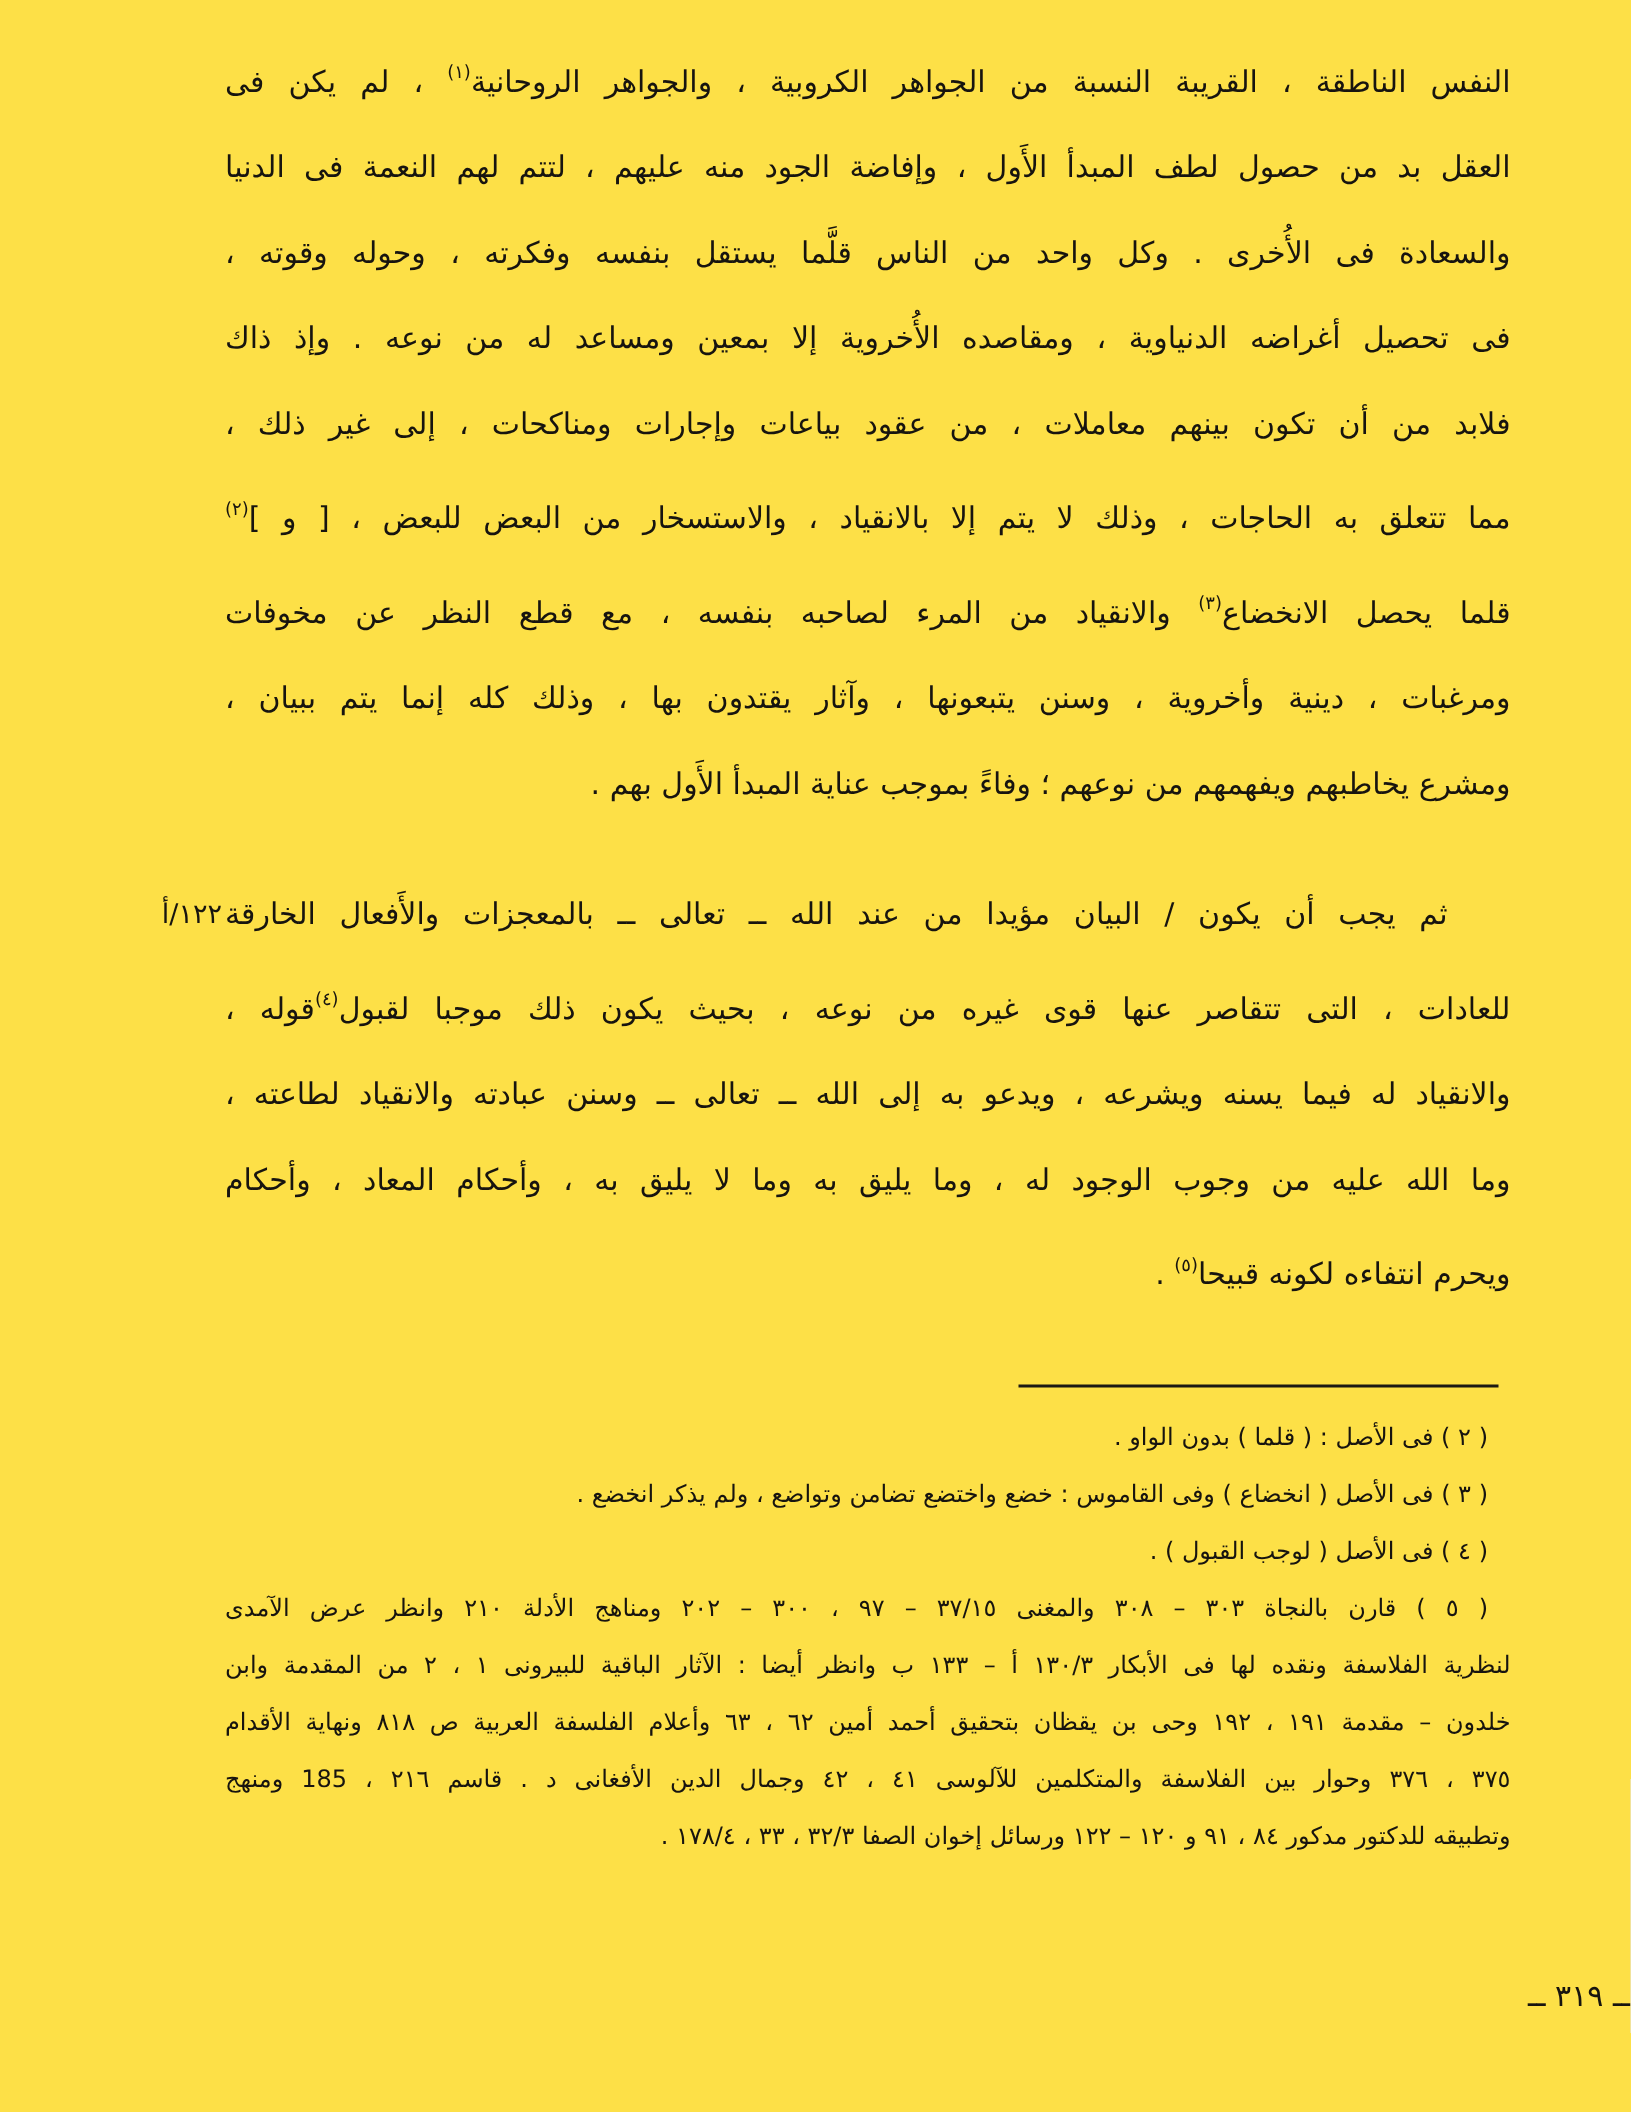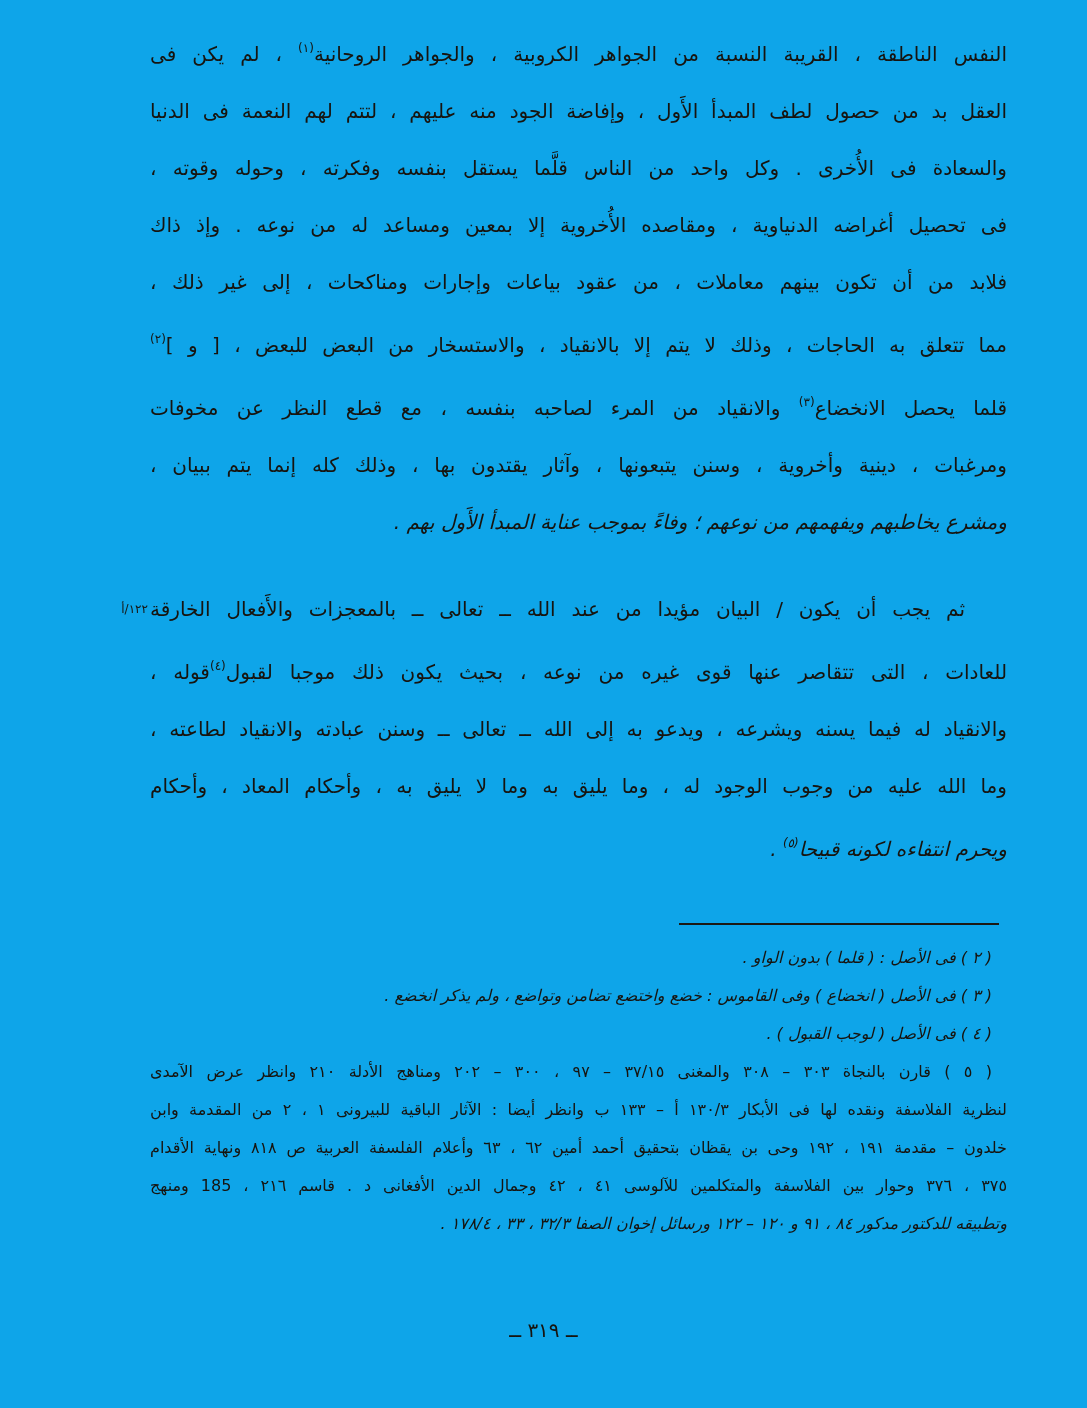--- a/index.html
+++ b/index.html
@@ -1,46 +1,46 @@
 <!DOCTYPE html>
 <html lang="ar" dir="rtl"><head>
 <meta charset="utf-8">
 <style>
   html,body{margin:0;padding:0;background:#e8e6e0;}
   .page{
     position:relative;
     width:1087px;height:1408px;
     margin:0 auto;
-    background:#0ea5e9;
+    background:#fde047;
     color:#17140f;
     direction:rtl;
     font-family:"DejaVu Sans",sans-serif;
     overflow:hidden;
     box-sizing:border-box;
   }
   .body-col{position:absolute;top:20px;right:80px;left:150px;}
   .para2{margin-top:30px;}
   .line{line-height:57px;font-size:20px;}
   .justify{text-align:justify;text-align-last:justify;}
-  .right{text-align:right;text-align-last:right;font-style:italic;}
+  .right{text-align:right;text-align-last:right;}
   .fnref{font-size:12px;vertical-align:9px;white-space:nowrap;}
   .margin-note{
     position:absolute;left:-82px;top:0;width:80px;
-    font-size:12px;text-align:left;line-height:57px;white-space:nowrap;
+    font-size:18px;text-align:left;line-height:57px;white-space:nowrap;
   }
   .fnsep{
     margin:45px 8px 14px auto;
     margin-left:auto;
     width:320px;height:0;
     border-top:2px solid #1c1913;
   }
   .footnotes .line{line-height:38px;font-size:16px;}
   .page-number{
     position:absolute;top:1318px;left:0;width:100%;
-    text-align:center;font-size:20px;letter-spacing:2px;
+    font-size:20px;letter-spacing:2px;
   }
 </style>
 </head>
 <body>
 
 <div class="page">
   <div class="body-col">
     <div class="para para1">
         <div class="line justify"><span class="seg">النفس الناطقة ، القريبة النسبة من الجواهر الكروبية ، والجواهر الروحانية</span><span class="fnref">(١)</span><span class="seg"> ، لم يكن فى</span></div>
         <div class="line justify"><span class="seg">العقل بد من حصول لطف المبدأ الأَول ، وإفاضة الجود منه عليهم ، لتتم لهم النعمة فى الدنيا</span></div>

